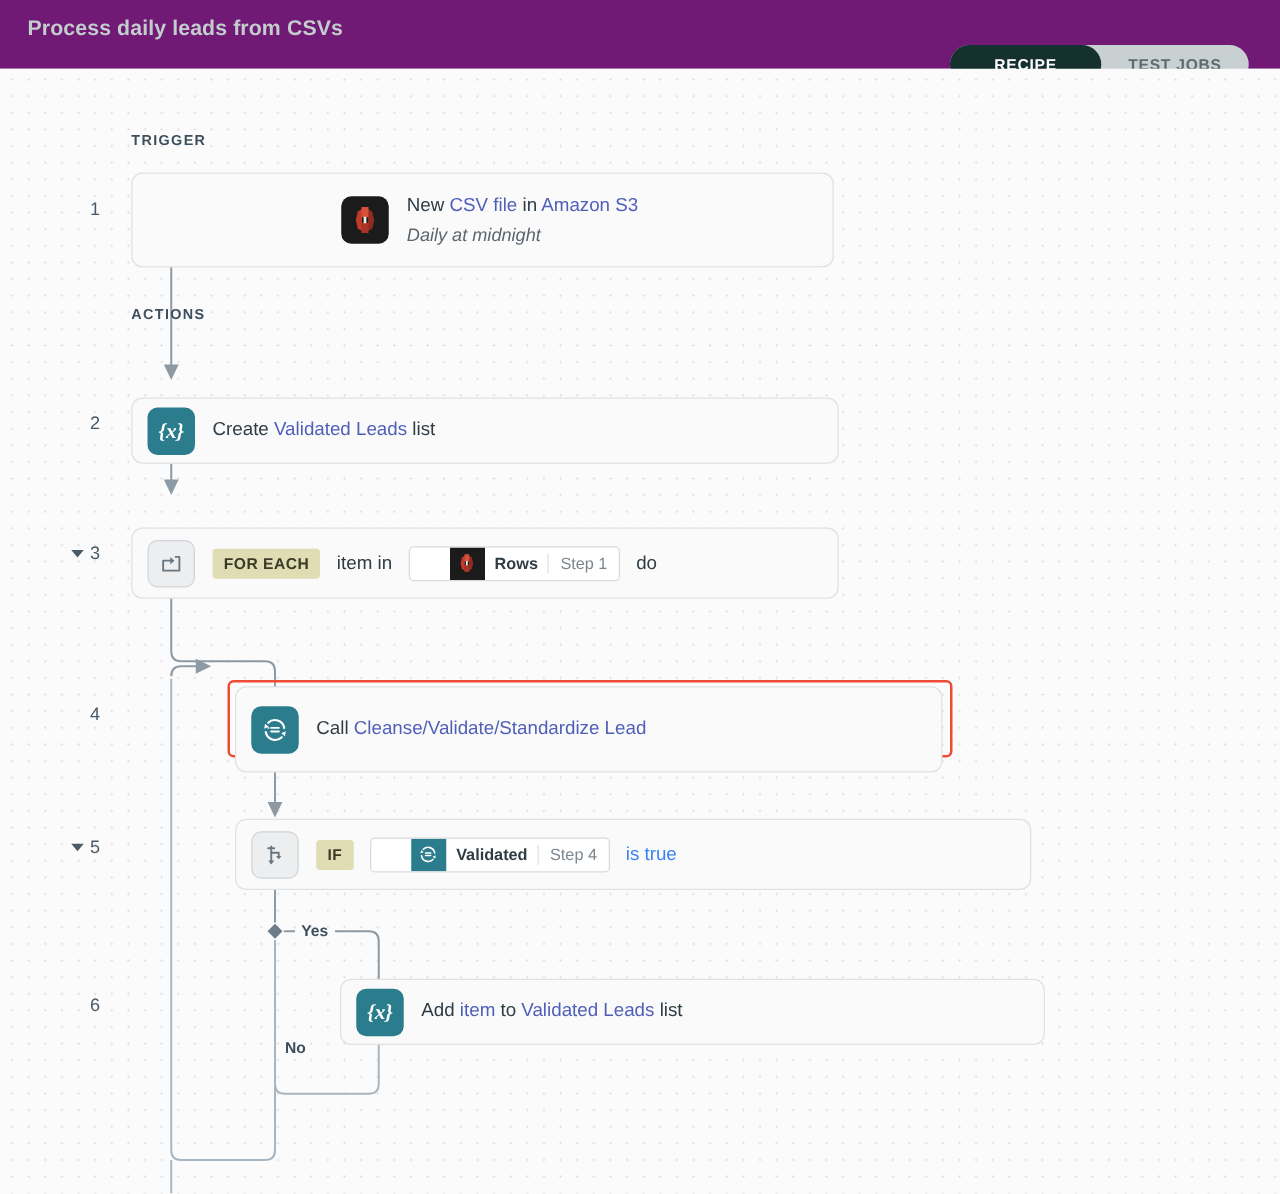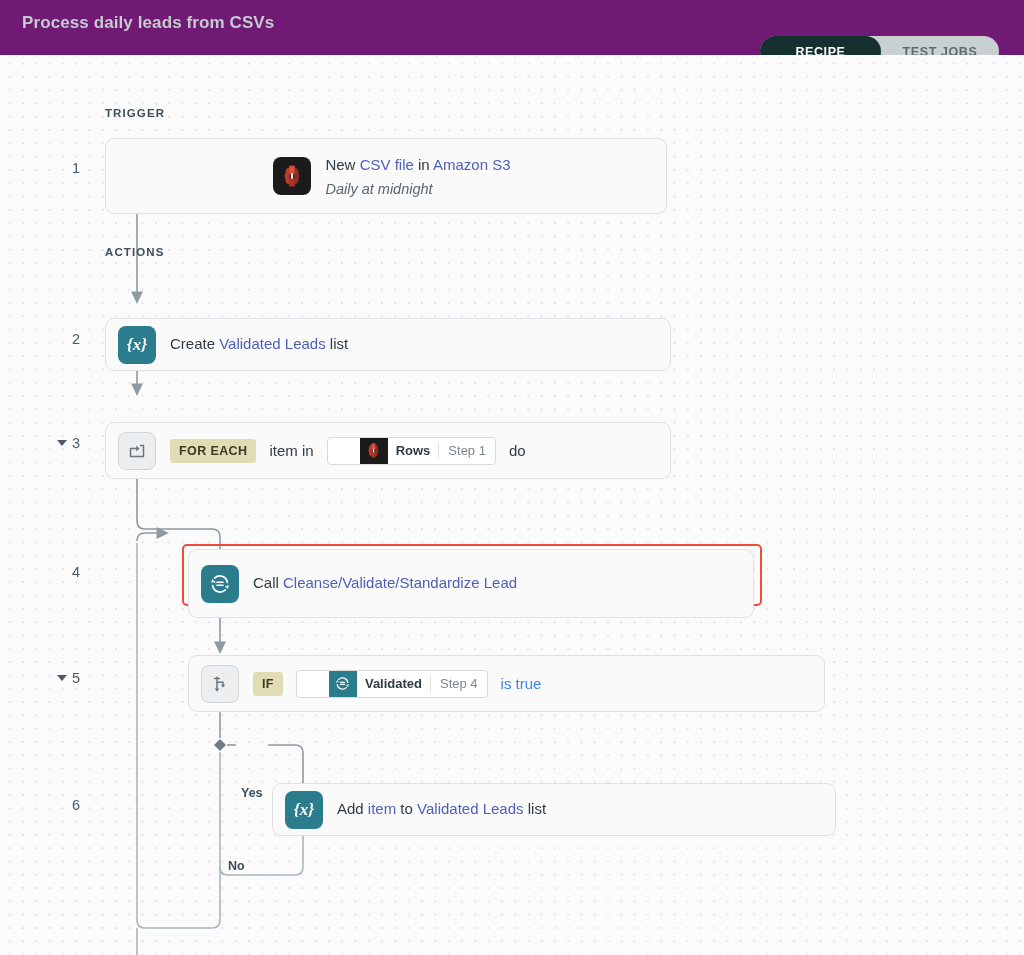--- a/index.html
+++ b/index.html
@@ -137,21 +137,21 @@
     font-size:13px;color:#7d878f;white-space:nowrap;
   }
   .row-flex{display:flex;align-items:center;gap:0;white-space:nowrap;}
   .rtxt{font-size:15px;color:#2f3c44;}
   .rtxt.red{color:#3b82f6;}
   .gap12{width:13px;flex:none;}
 
   
   .branch-label{
     position:absolute;
-    font-size:12.5px;font-weight:bold;color:#3d4f5c;white-space:nowrap;margin-top:48px;
+    font-size:12.5px;font-weight:bold;color:#3d4f5c;white-space:nowrap;
   }
 </style>
 </head>
 <body>
 
 <div class="app">
 
   <div class="topbar">
     <div class="topbar-title">Process daily leads from CSVs</div>
 
@@ -322,21 +322,21 @@
           <span class="pname">Validated</span>
           <span class="psep"></span>
           <span class="pstep">Step 4</span>
         </span>
         <span class="gap12"></span>
         <span class="rtxt red">is true</span>
       </div>
     </div>
 
     <div class="branch-label" style="left:241px;top:683px;">Yes</div>
-    <div class="branch-label" style="left:204px;top:756px;padding-left:24px;">No</div>
+    <div class="branch-label" style="left:204px;top:776px;padding-left:24px;">No</div>
 
     <div class="card" style="left:272px;top:728px;width:564px;height:53px;">
       <div class="tile tile-teal">
         <span style="color:#fff;font-size:17px;font-weight:bold;font-family:'Liberation Serif',serif;font-style:italic;">{x}</span>
       </div>
       <div class="ctext">
         <span>Add </span><span class="lnk">item</span><span> to </span><span class="lnk">Validated Leads</span><span> list</span>
       </div>
     </div>
 

